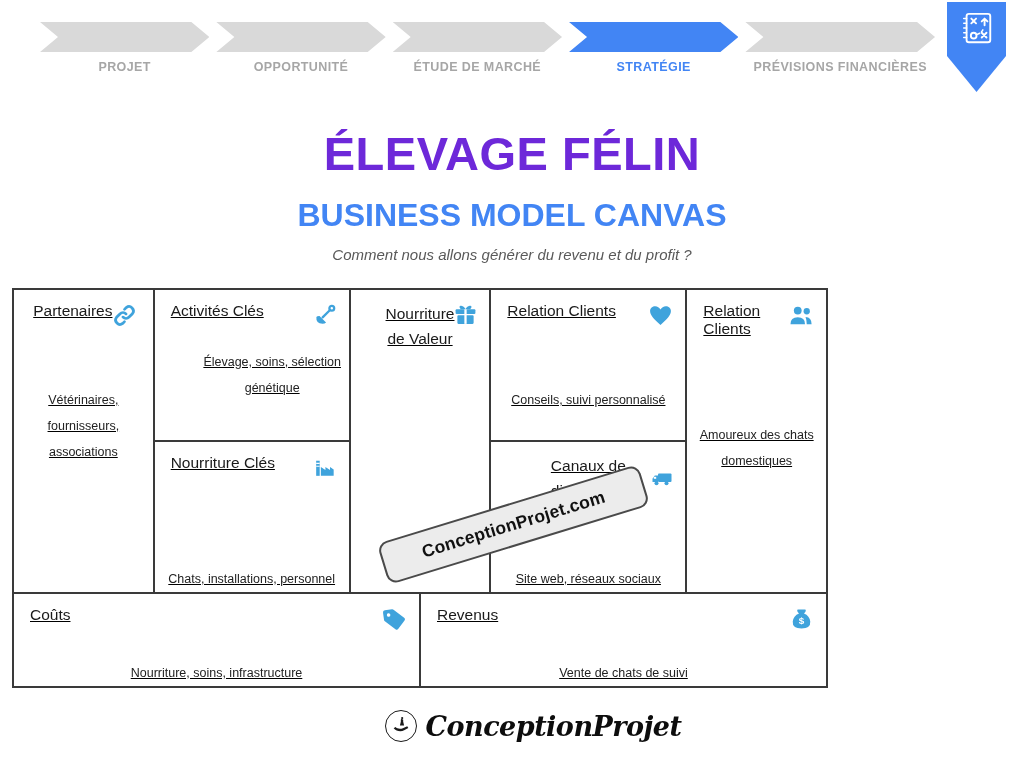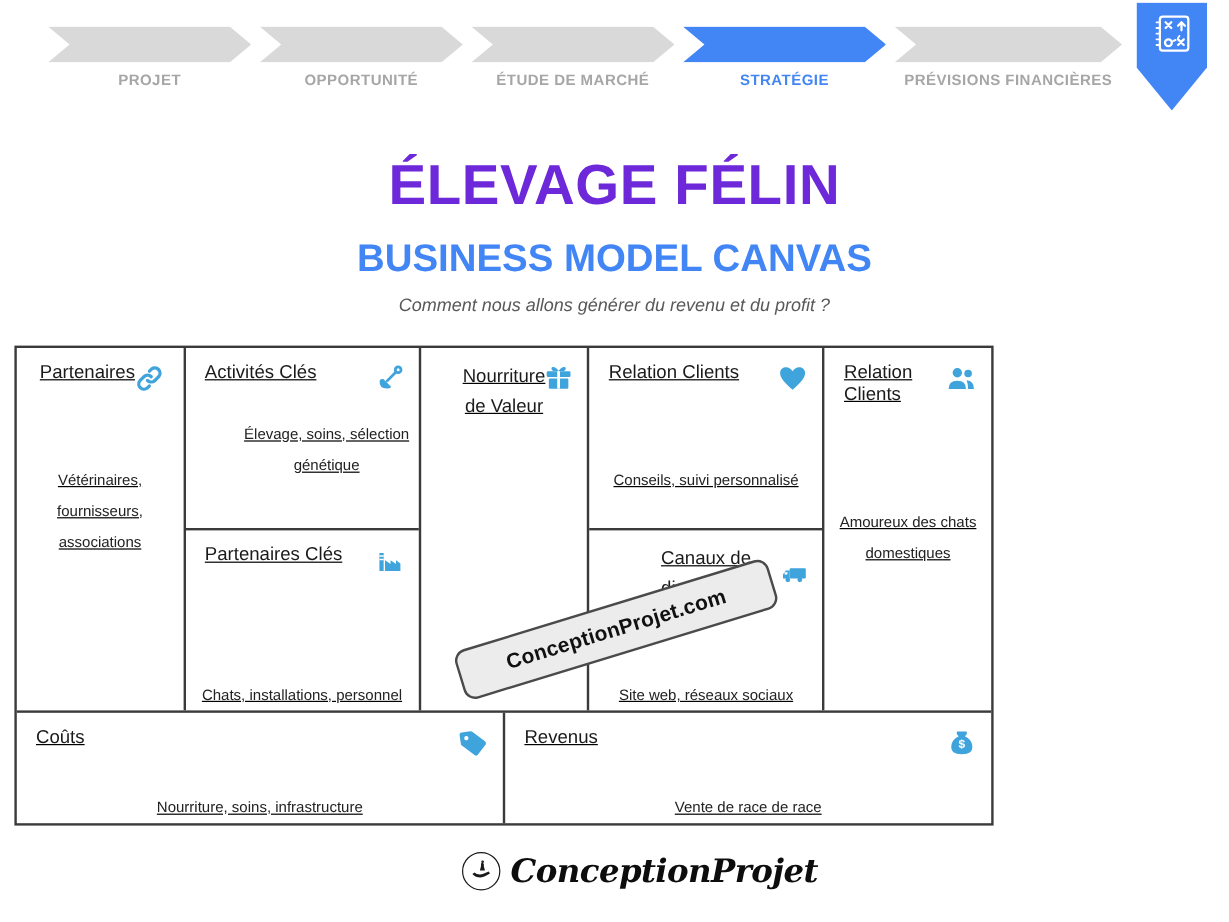--- a/index.html
+++ b/index.html
@@ -157,21 +157,21 @@
               </g>
               <path d="M4.2 13.5 q-.6 6.4 5.9 6.4 q2.3 0 3.4-1.2 l-6.3-6.3 q-2.3-.1-3 1.1z" fill="#3fa3dc"></path>
             </svg>
           </div>
           <div class="content-center" style="flex:1; padding-bottom:18px;margin-left:41px;">
             <div class="cell-content" style="max-width:166px;">Élevage, soins, sélection génétique</div>
           </div>
         </div>
         <div class="subcell-bottom cell content-below-head">
           <div class="cell-head">
-            <span class="cell-title">Partenaires Clés</span>
+            <span class="cell-title">Nourriture Clés</span>
             <svg width="25" height="25" viewBox="0 0 24 24">
               <g fill="#3fa3dc">
                 <path d="M4 20 V5.5 h3.4 V20z"></path>
                 <path d="M8.5 20 v-8.6 l4.4 3 v-3 l4.4 3 v-3 l3.5 2.5 V20z"></path>
               </g>
               <path d="M4 8 h3.4 M4 10.8 h3.4" stroke="#ffffff" stroke-width="1.1"></path>
             </svg>
           </div>
           <div class="cell-content">Chats, installations, personnel</div>
         </div>
@@ -254,21 +254,21 @@
         <div class="cell-content">Nourriture, soins, infrastructure</div>
       </div>
       <div class="cell cell-revenue">
         <div class="cell-head">
           <span class="cell-title">Revenus</span>
           <svg width="25" height="25" viewBox="0 0 24 24">
             <path d="M9.6 6.2 Q7 4 8.3 2.4 h7.4 Q17 4 14.4 6.2 Q19.8 8.4 20.4 14 Q21 20.6 12 20.6 Q3 20.6 3.6 14 Q4.2 8.4 9.6 6.2z" fill="#3fa3dc"></path>
             <text x="12" y="16" text-anchor="middle" font-size="9.5" font-weight="bold" fill="#ffffff" font-family="Liberation Sans, sans-serif">$</text>
           </svg>
         </div>
-        <div class="cell-content">Vente de race de race</div>
+        <div class="cell-content">Vente de chats de suivi</div>
       </div>
     </div>
   </div>
 
   <div class="watermark">ConceptionProjet.com</div>
 
   <div class="footer-brand">
     <span class="brand-circle">
       <svg width="22" height="22" viewBox="0 0 24 24">
         <g fill="#1a1a1a">

